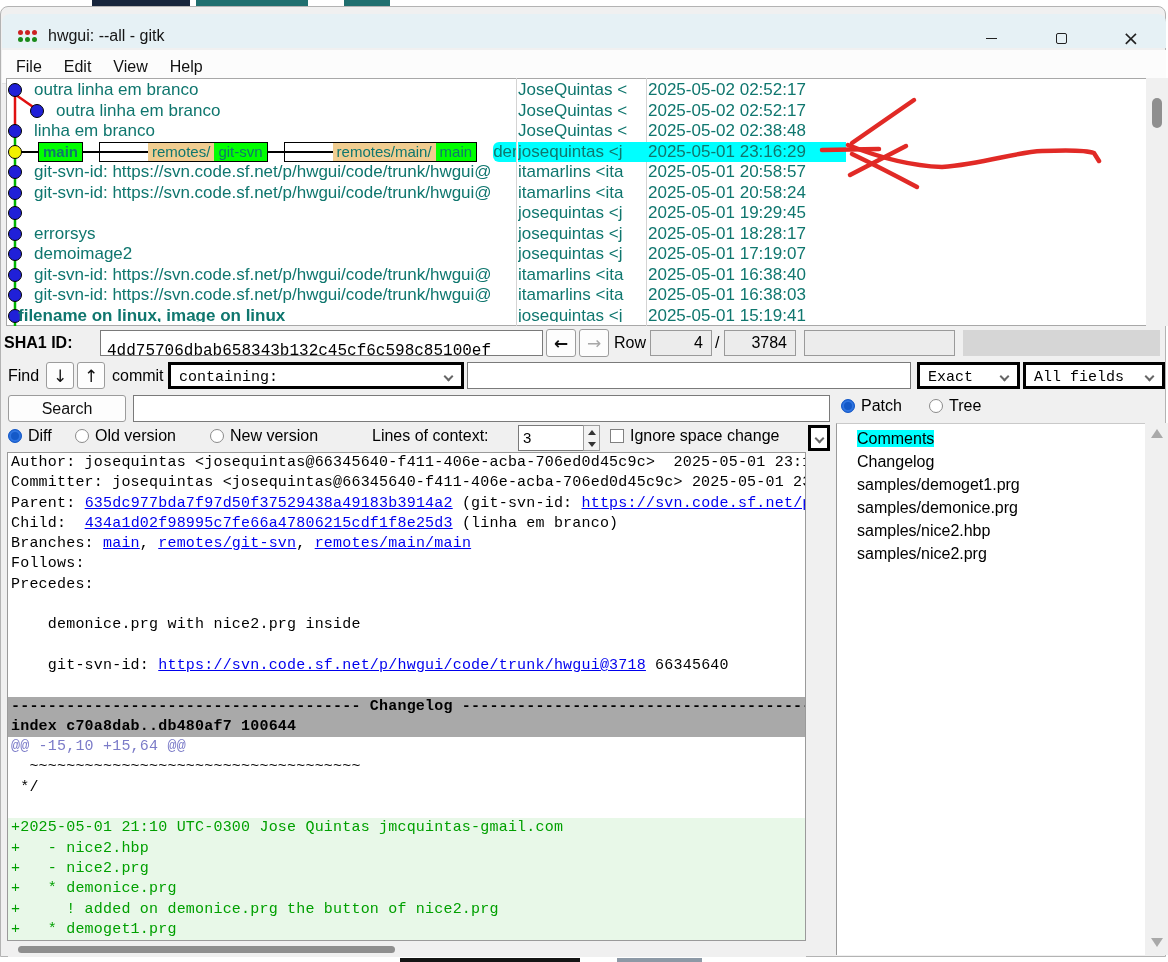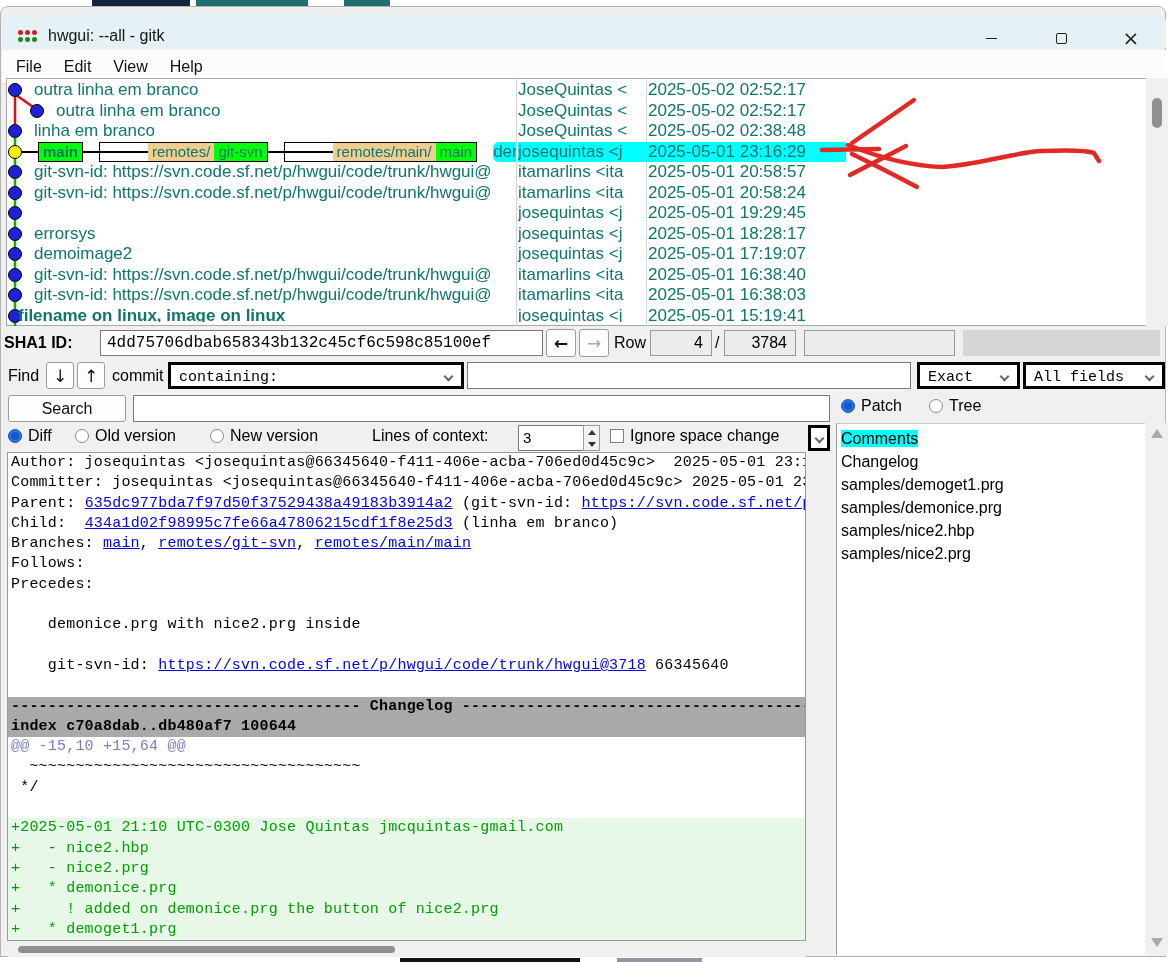--- a/index.html
+++ b/index.html
@@ -60,21 +60,21 @@
   .vscroll{position:absolute;background:#f0f0f0;}
   .thumbv{position:absolute;background:#8f8f8f;border-radius:5px;}
   .tri{width:0;height:0;border-left:6px solid transparent;border-right:6px solid transparent;position:absolute;left:5px;}
   .tri.up{border-bottom:9px solid #a9a9a9;}
   .tri.down{border-top:9px solid #a9a9a9;}
 
   
   .lbl{position:absolute;font-size:16px;color:#000;}
   .bold{font-weight:bold;}
   .entry{position:absolute;background:#fff;border:1px solid #7a7a7a;font-size:16px;
-    line-height:24px;padding:0 6px;white-space:nowrap;overflow:hidden;}
+    line-height:24px;padding:8px 6px;white-space:nowrap;overflow:hidden;}
   .entry.mono,.combo{font-family:"Liberation Mono","DejaVu Sans Mono",monospace;}
   .fieldg{position:absolute;background:#ececec;border:1px solid #9a9a9a;font-size:16px;
     line-height:24px;padding:0 8px;text-align:right;}
   .btn{position:absolute;background:#fdfdfd;border:1px solid #9c9c9c;border-radius:3px;
     display:flex;align-items:center;justify-content:center;
     font-family:"DejaVu Sans",sans-serif;font-size:17px;color:#111;}
   .btn.dis{color:#a8a8a8;}
   .combo{position:absolute;background:#fff;border:3px solid #000000;font-size:15px;
     line-height:25px;padding:0 8px;white-space:nowrap;overflow:hidden;}
   .chev{position:absolute;right:9px;top:8px;width:7px;height:7px;
@@ -96,21 +96,21 @@
   .dline.sep{background:var(--sepbg);font-weight:bold;}
   .dline.hunk{color:var(--hunk);}
   .dline.add{color:var(--addfg);background:var(--addbg);}
   .dlink{color:var(--link);text-decoration:underline;}
   .hscroll{position:absolute;left:8px;top:942px;width:798px;height:15px;background:#f0f0f0;}
   .hthumb{position:absolute;left:10px;top:4px;width:377px;height:7px;background:#8f8f8f;border-radius:4px;}
 
   
   .filepane{position:absolute;left:836px;top:423px;width:309px;height:532px;background:#fff;
     border-left:1px solid #9a9a9a;border-top:1px solid #c9c9c9;padding-top:3px;}
-  .fitem{height:23px;line-height:23px;font-size:16px;padding-left:4px;white-space:nowrap;overflow:hidden;}
+  .fitem{height:23px;line-height:23px;font-size:16px;padding-left:20px;white-space:nowrap;overflow:hidden;}
   .fitem .hl{background:var(--accent);}
 
   .anno{position:absolute;left:0;top:0;pointer-events:none;}
 </style>
 </head>
 <body>
 
 <div class="sliver" style="left:92px;width:98px;background:#16253c;"></div>
 <div class="sliver" style="left:196px;width:112px;background:#1f6f6f;"></div>
 <div class="sliver" style="left:344px;width:46px;background:#1f6f6f;"></div>

